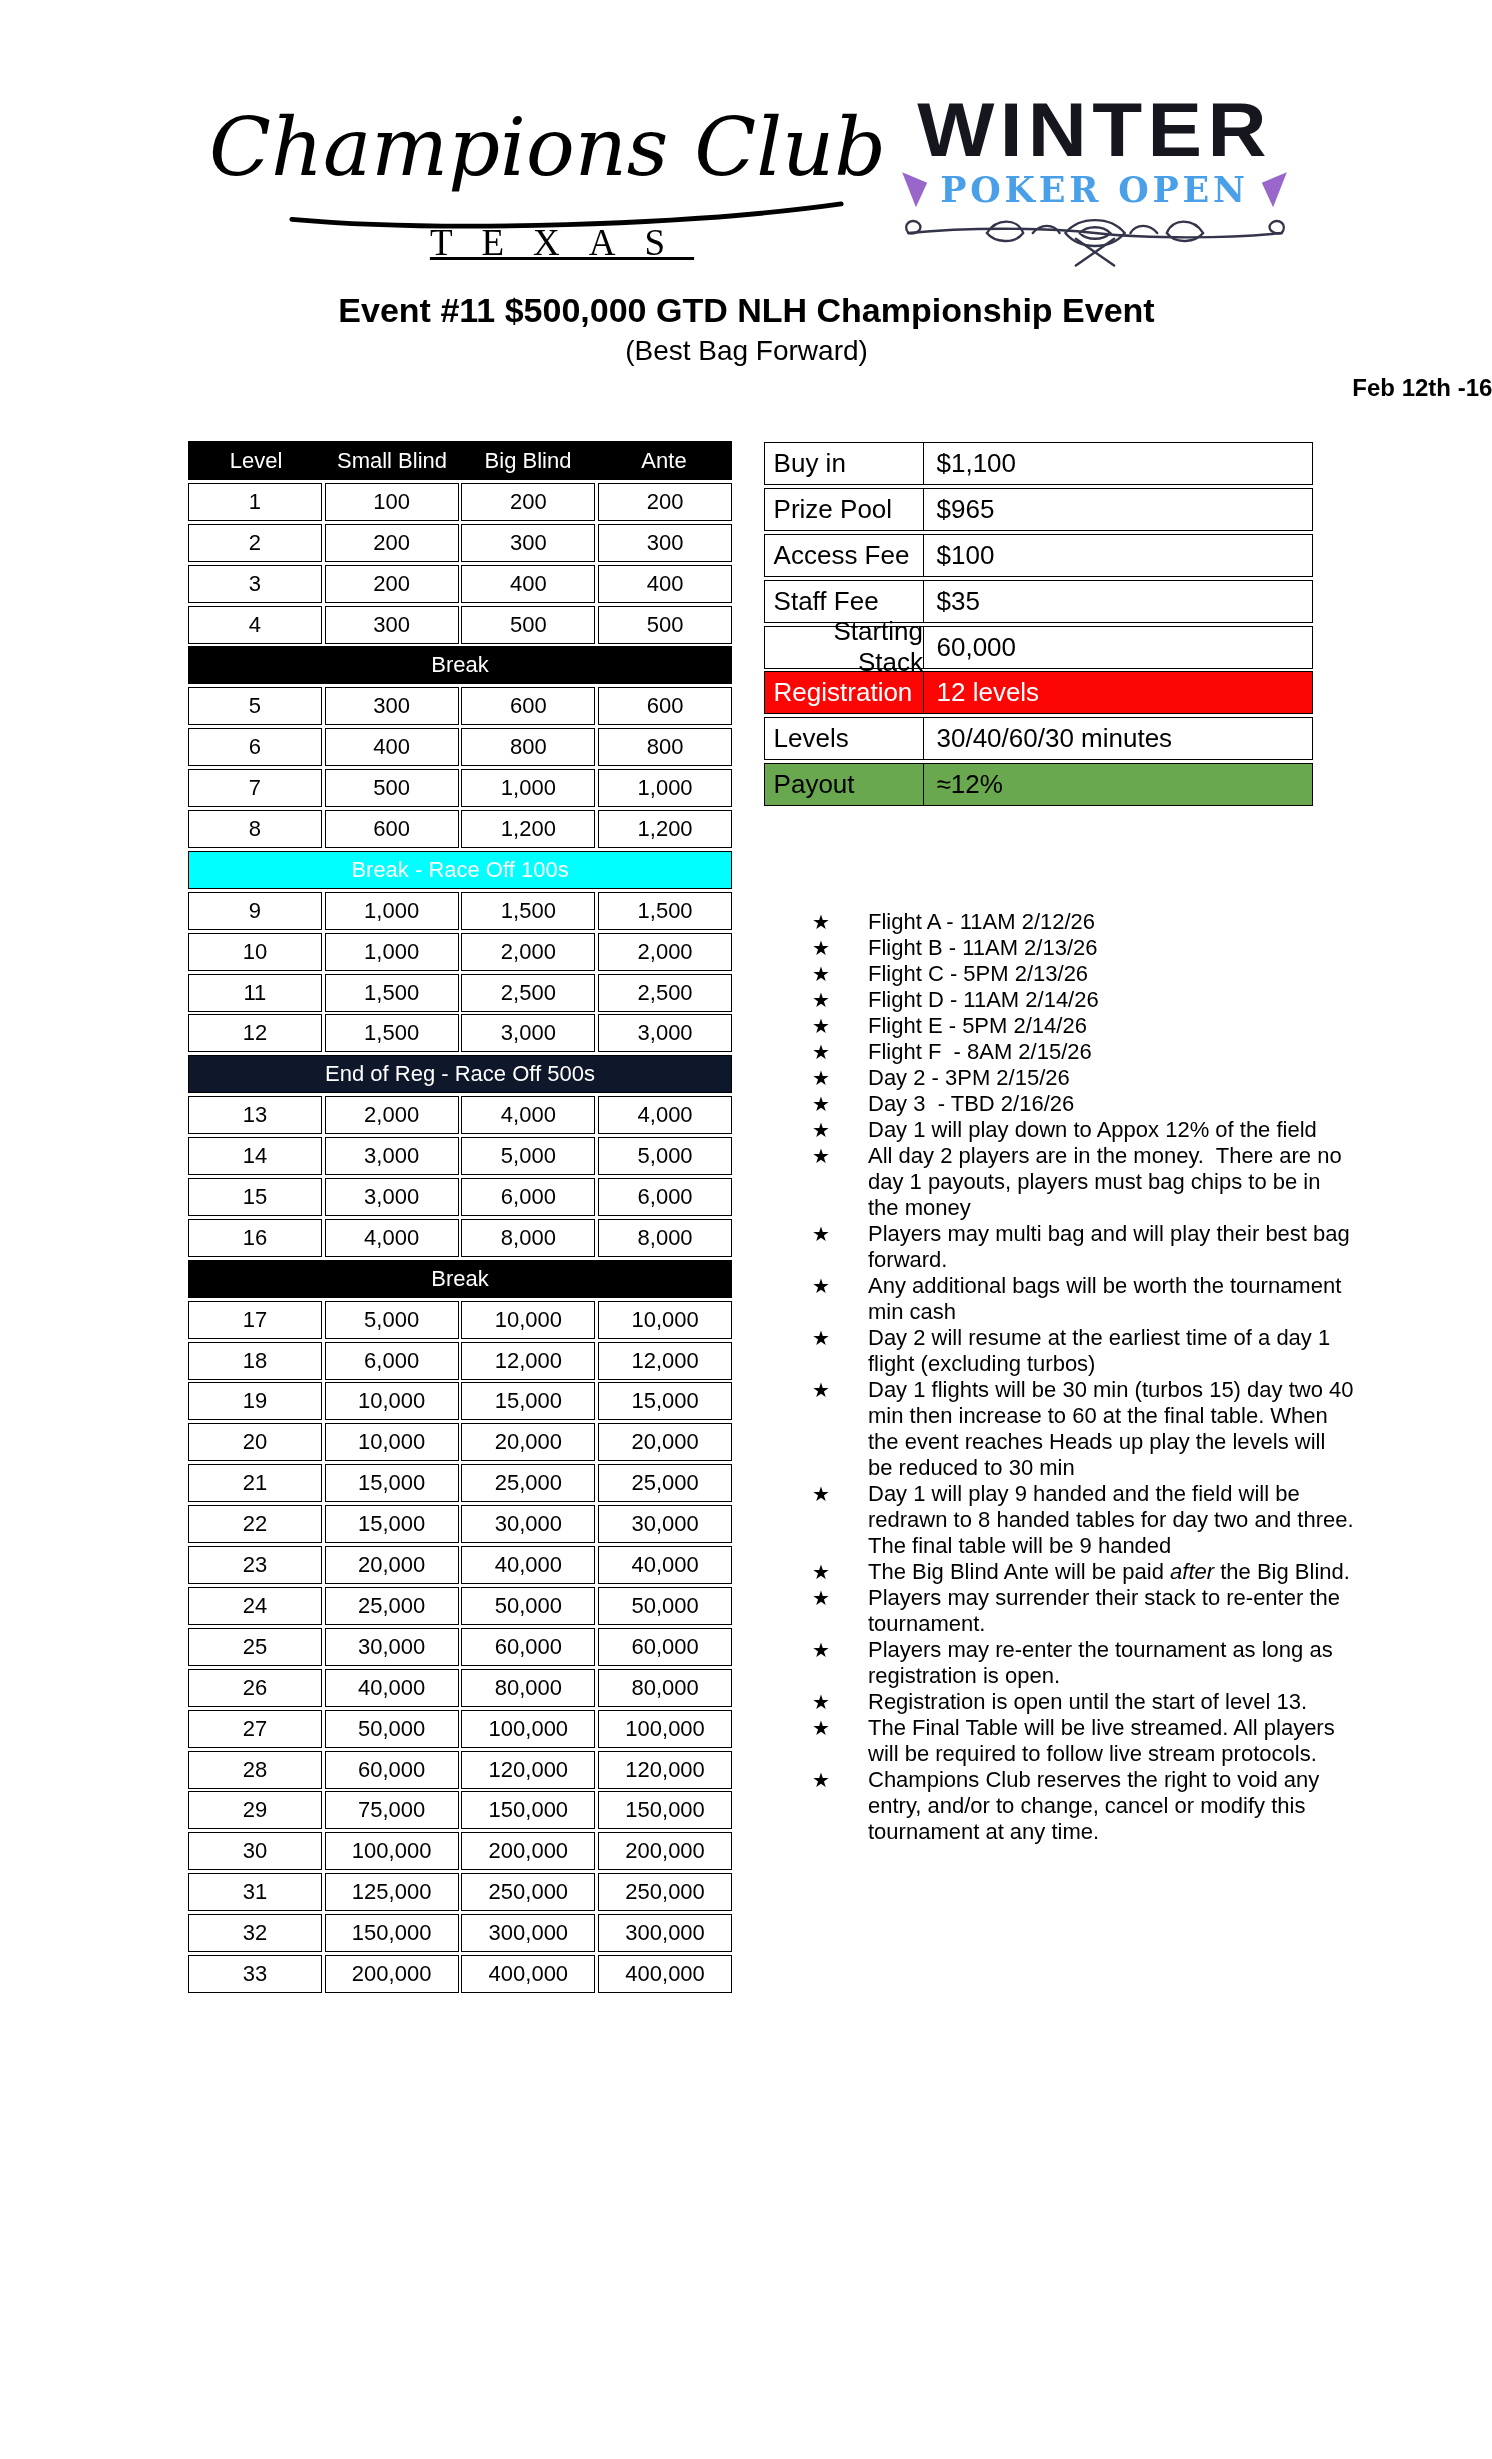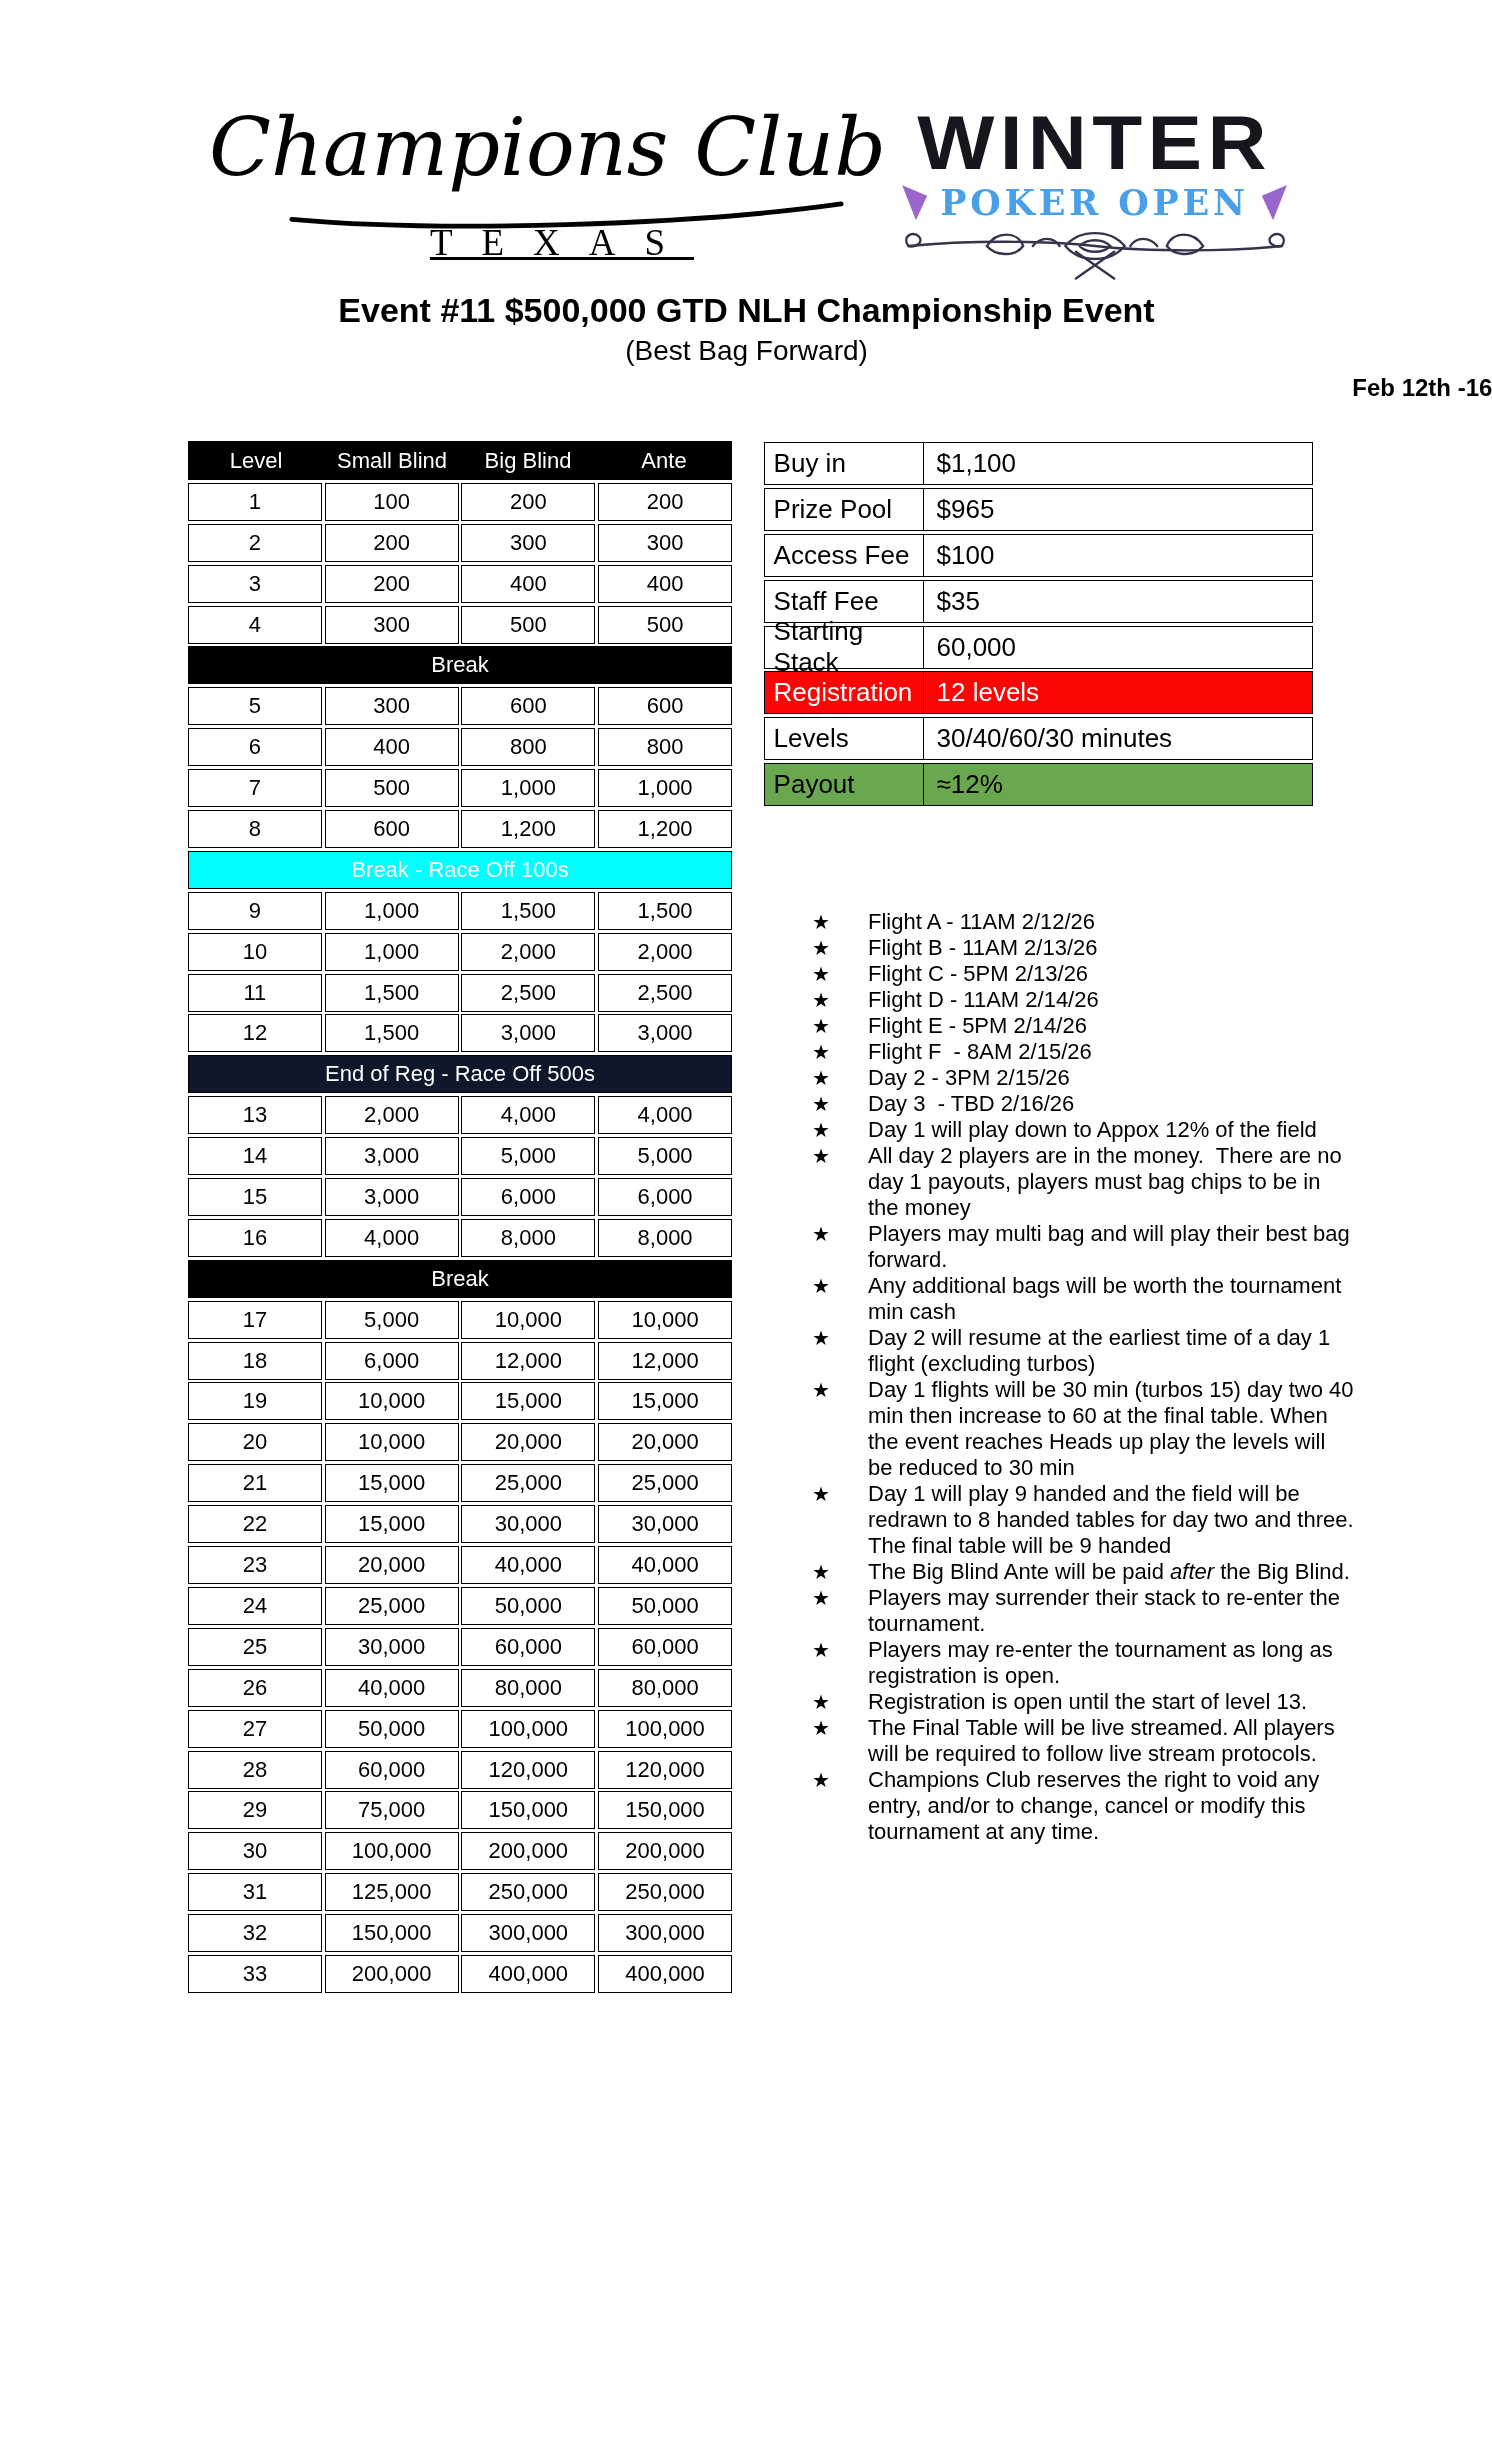--- a/index.html
+++ b/index.html
@@ -15,21 +15,21 @@
     display:flex; align-items:center; justify-content:center;
     font-family:"DejaVu Serif", serif; font-style:italic; font-size:81px;
     white-space:nowrap;
   }
   .script-underline { position:absolute; left:288px; top:188px; width:557px; height:29px; }
   .brand-texas {
     position:absolute; left:216px; top:209px; width:663px; text-align:center;
     font-family:"Liberation Serif", serif; font-size:37px;
     letter-spacing:29px; text-indent:29px; white-space:nowrap;text-decoration:underline;
   }
-  .winter-logo { position:absolute; left:893px; top:92px; width:403px; text-align:center; }
+  .winter-logo { position:absolute; left:893px; top:79px; width:403px; text-align:center; }
   .winter-word {
     font-weight:bold; font-size:73px; line-height:1; letter-spacing:4.8px;
     transform:scale(1.12,1.05); transform-origin:center top; white-space:nowrap;
   }
   .poker-row { display:flex; align-items:center; justify-content:center; gap:13px; margin-top:5.8px; height:40px; }
   .flag { width:25px; height:35px; flex:0 0 25px; }
   .flag.left  { clip-path:polygon(0 0, 100% 30%, 55% 100%); }
   .flag.right { clip-path:polygon(100% 0, 0 30%, 45% 100%); }
   .poker-text {
     font-family:"DejaVu Serif", serif; font-weight:bold; font-size:35px;
@@ -58,21 +58,21 @@
   .bt-break {
     height:38px; box-sizing:border-box; color:#fff;
     display:flex; align-items:center; justify-content:center; font-size:22px;
   }
   .bt-break.bordered { border:1.9px solid #000; }
 
   
   .info { position:absolute; left:764px; top:430px; width:549px; display:flex; flex-direction:column; gap:2.9px; }
   .it-row { height:43px; box-sizing:border-box; border:1.9px solid #000; background:#fff; display:flex; font-size:26px; }
   .it-label { width:159px; flex:0 0 159px; box-sizing:border-box; border-right:1.9px solid #000;
-              display:flex; align-items:center; padding-left:8.6px; }
+              display:flex; align-items:center; padding-left:8.6px;text-align:right; }
   .it-value { flex:1; display:flex; align-items:center; padding-left:12.5px; }
 
   
   .notes { position:absolute; left:812px; top:897px; width:543px; list-style:none; margin:0; padding:0; }
   .note { display:flex; font-size:22px; line-height:26px; }
   .note-star { flex:0 0 56px; font-size:20px; }
   .note-text { flex:1; white-space:pre-wrap; }
 </style>
 </head>
 <body>

